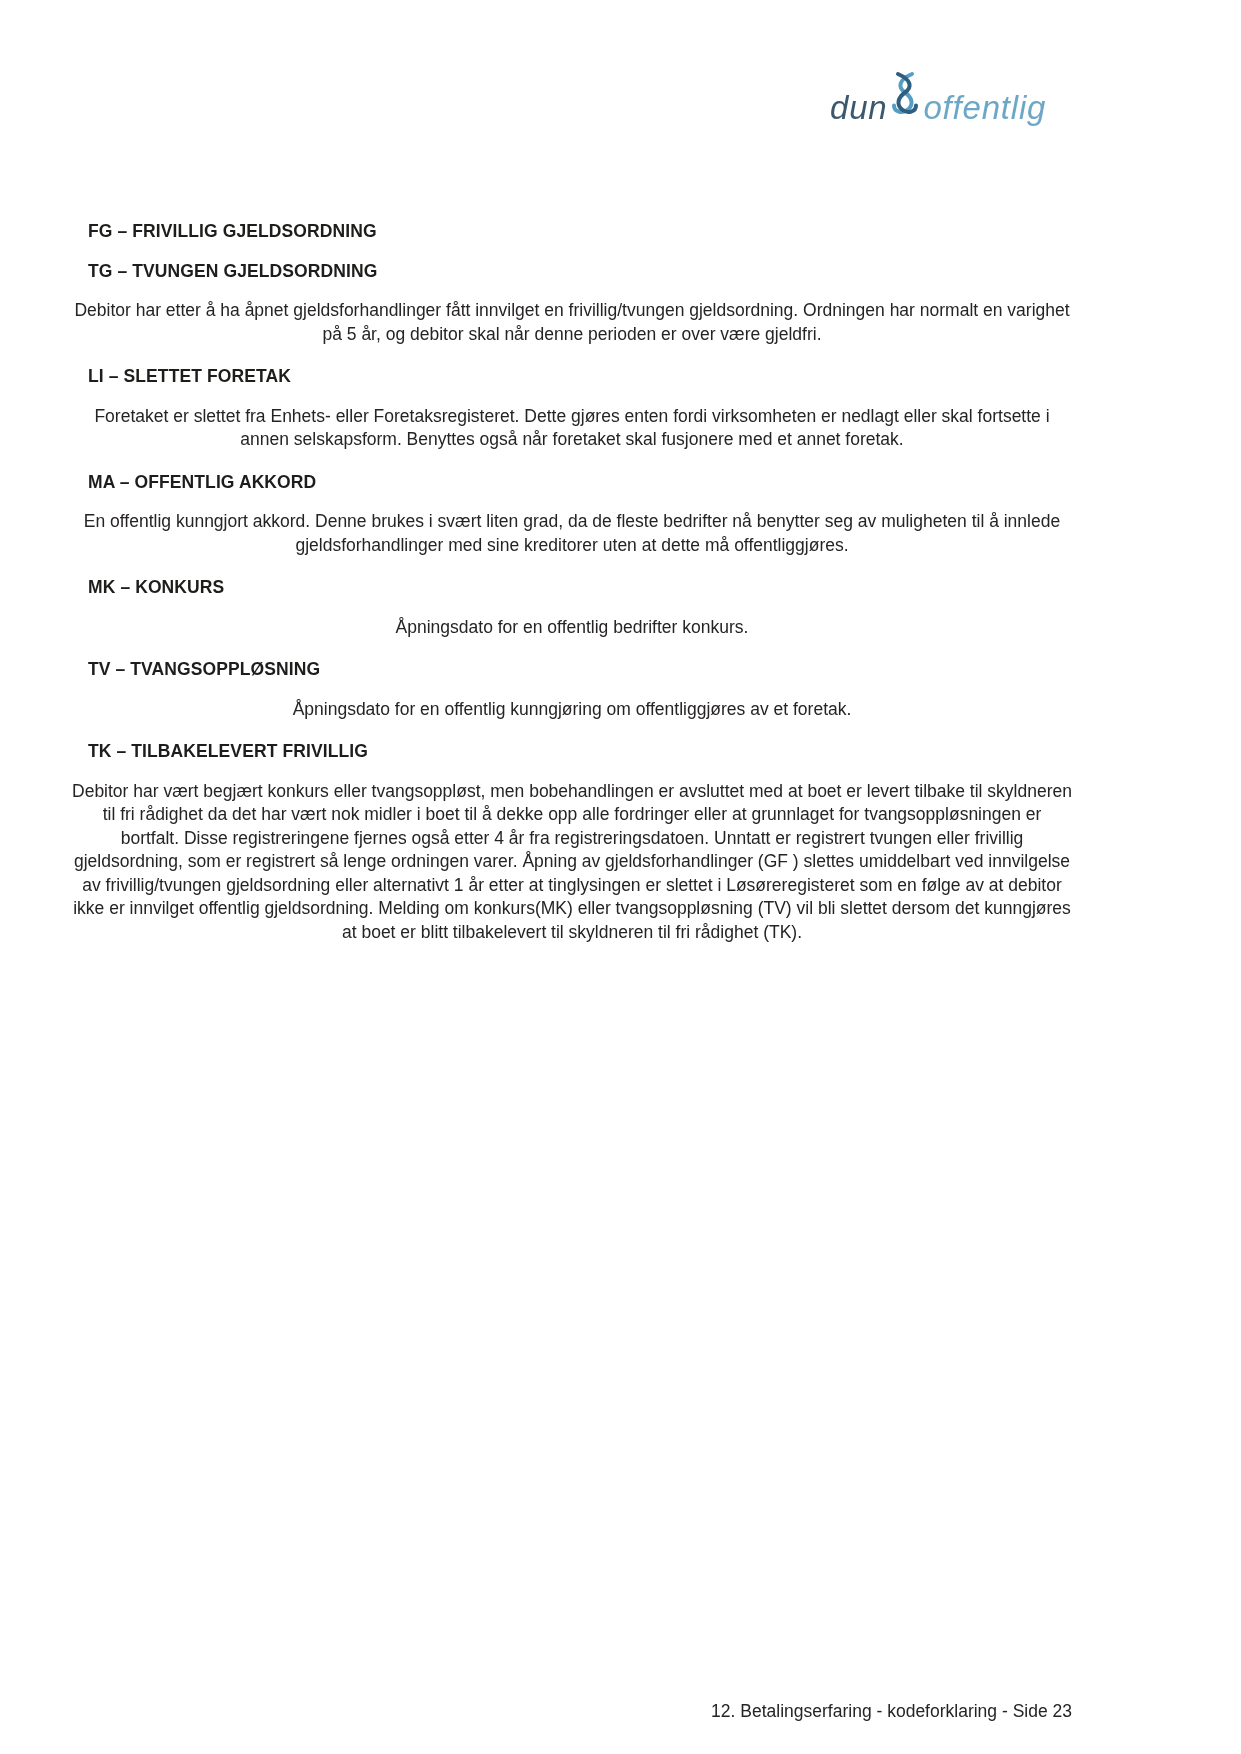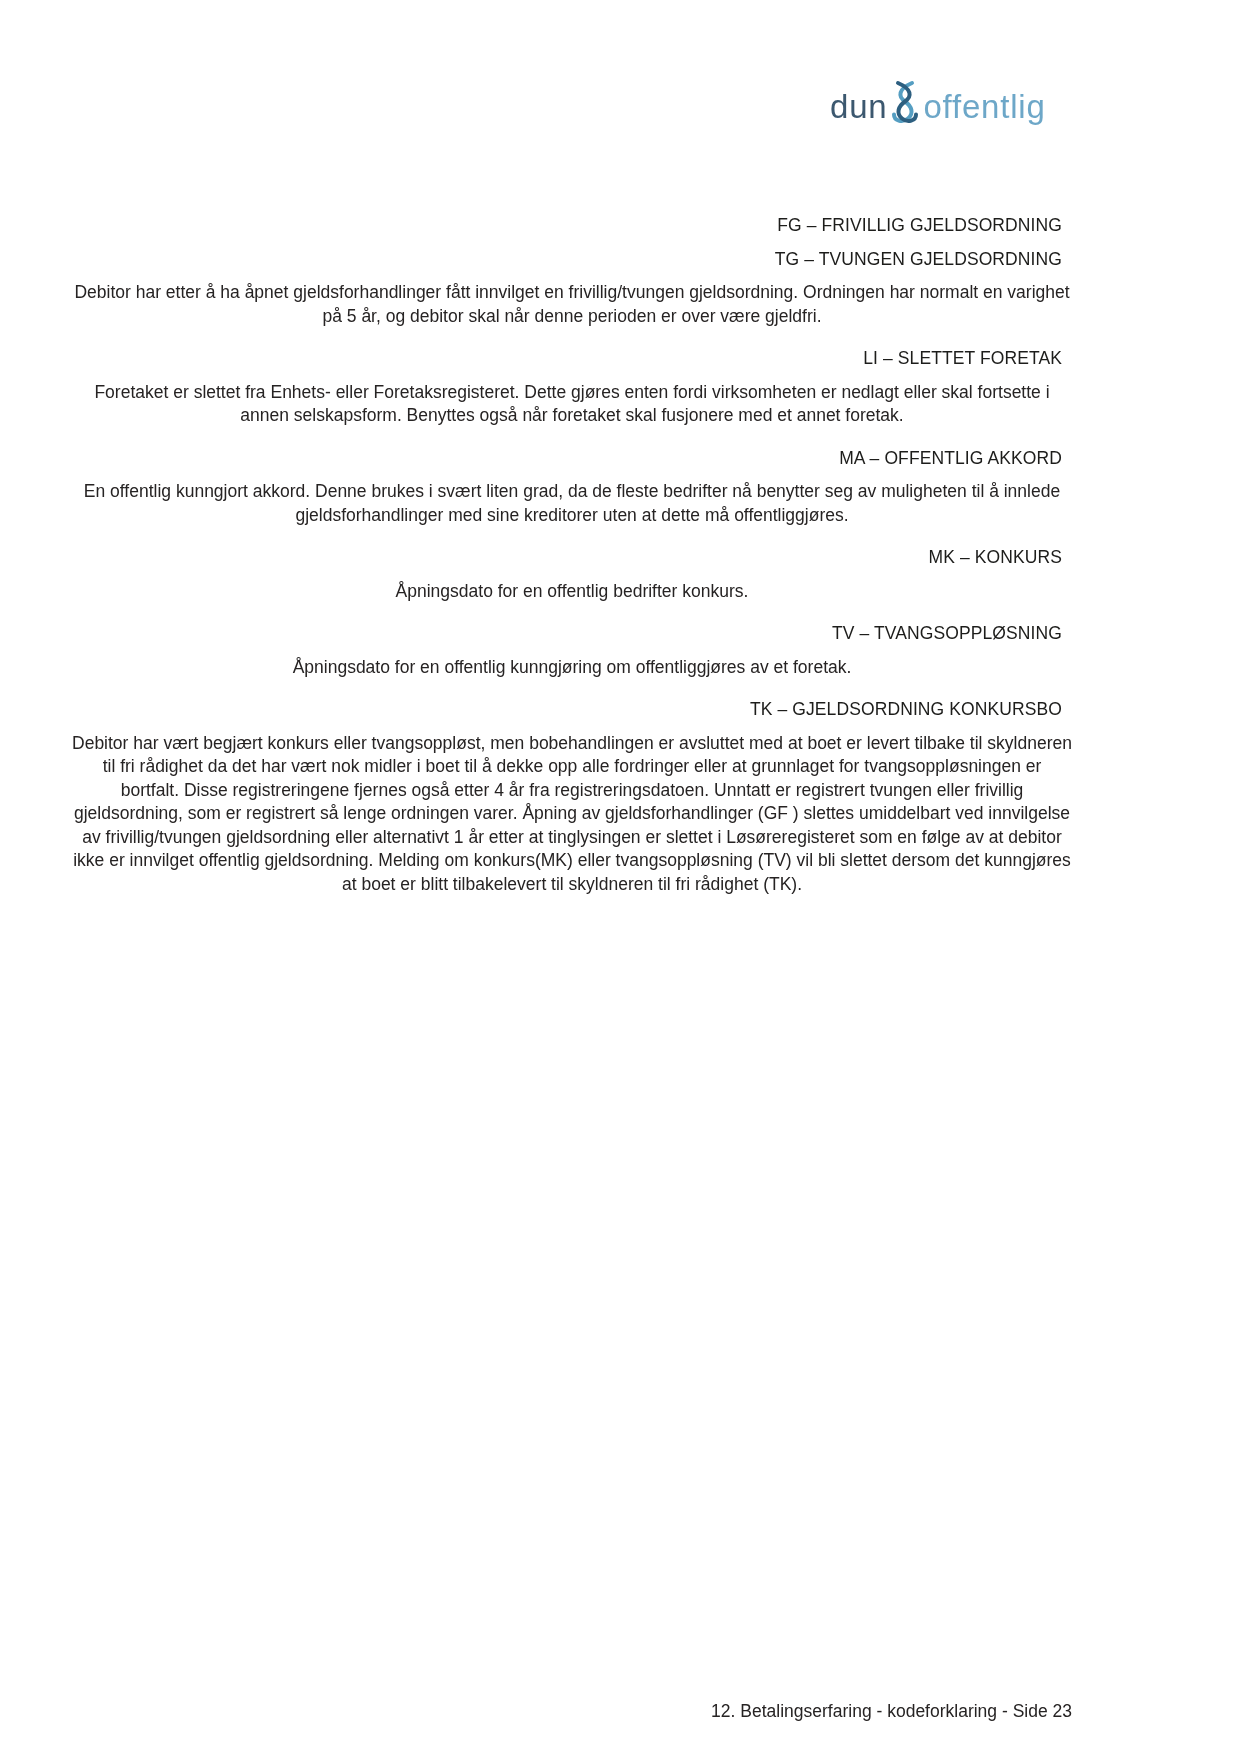--- a/index.html
+++ b/index.html
@@ -7,53 +7,53 @@
     width: 1241px;
     height: 1754px;
     background: #ffffff;
     position: relative;
     font-family: "Liberation Sans", sans-serif;
     -webkit-font-smoothing: antialiased;
   }
   
   .logo {
     position: absolute;
-    top: 80px;
+    top: 71px;
     left: 830px;
     display: flex;
-    align-items: center;
+    align-items: flex-end;
     line-height: 1;
     user-select: none;
+    font-style: italic;
   }
   .logo-word {
     font-size: 33px;
     font-weight: 400;
     letter-spacing: 0.8px;
   }
   .logo-dun  { color: #3c586f; }
   .logo-brad { color: #6da7c8; }
   .amp-icon { margin: 0 1px 4px 1px; display: block; }
 
   
   .content {
     position: absolute;
     left: 72px;
     top: 204px;
     width: 1000px;
     color: #262323;
   }
   .doc-section { margin: 0 0 19px 0; }
   .doc-section h3 {
-    margin: 10px;
+    margin: 16px;
     font-size: 17.5px;
     line-height: 23.5px;
-    font-weight: normal;
+    font-weight: bold;
     color: #1d1d1b;
     letter-spacing: 0.1px;
-    text-align: right;
   }
   .doc-section p {
     margin: 0;
     font-size: 17.5px;
     line-height: 23.5px;
     color: #262323;
     text-align: center;
   }
 
   
@@ -105,21 +105,21 @@
     <h3>MK – KONKURS</h3>
     <p>Åpningsdato for en offentlig bedrifter konkurs.</p>
   </section>
 
   <section class="doc-section">
     <h3>TV – TVANGSOPPLØSNING</h3>
     <p>Åpningsdato for en offentlig kunngjøring om offentliggjøres av et foretak.</p>
   </section>
 
   <section class="doc-section">
-    <h3>TK – GJELDSORDNING KONKURSBO</h3>
+    <h3>TK – TILBAKELEVERT FRIVILLIG</h3>
     <p>Debitor har vært begjært konkurs eller tvangsoppløst, men bobehandlingen er avsluttet med at boet er levert tilbake til skyldneren til fri rådighet da det har vært nok midler i boet til å dekke opp alle fordringer eller at grunnlaget for tvangsoppløsningen er bortfalt. Disse registreringene fjernes også etter 4 år fra registreringsdatoen. Unntatt er registrert tvungen eller frivillig gjeldsordning, som er registrert så lenge ordningen varer. Åpning av gjeldsforhandlinger (GF ) slettes umiddelbart ved innvilgelse av frivillig/tvungen gjeldsordning eller alternativt 1 år etter at tinglysingen er slettet i Løsøreregisteret som en følge av at debitor ikke er innvilget offentlig gjeldsordning. Melding om konkurs(MK) eller tvangsoppløsning (TV) vil bli slettet dersom det kunngjøres at boet er blitt tilbakelevert til skyldneren til fri rådighet (TK).</p>
   </section>
 
 </main>
 
 <div class="footer">
   <span>12. Betalingserfaring - kodeforklaring - Side 23</span>
 </div>
 
 </body></html>

